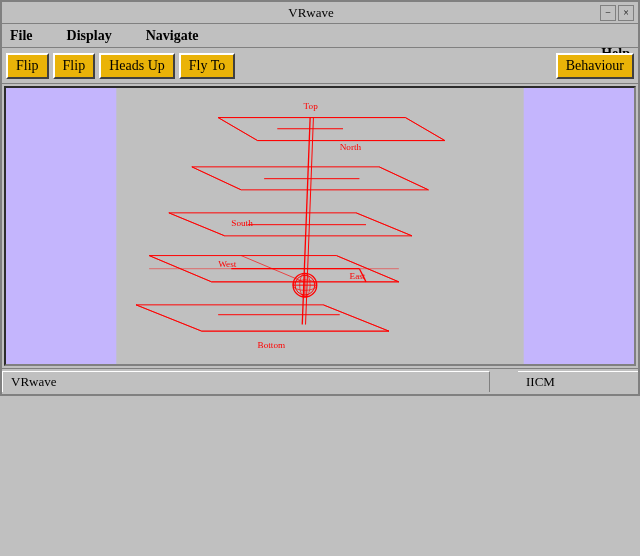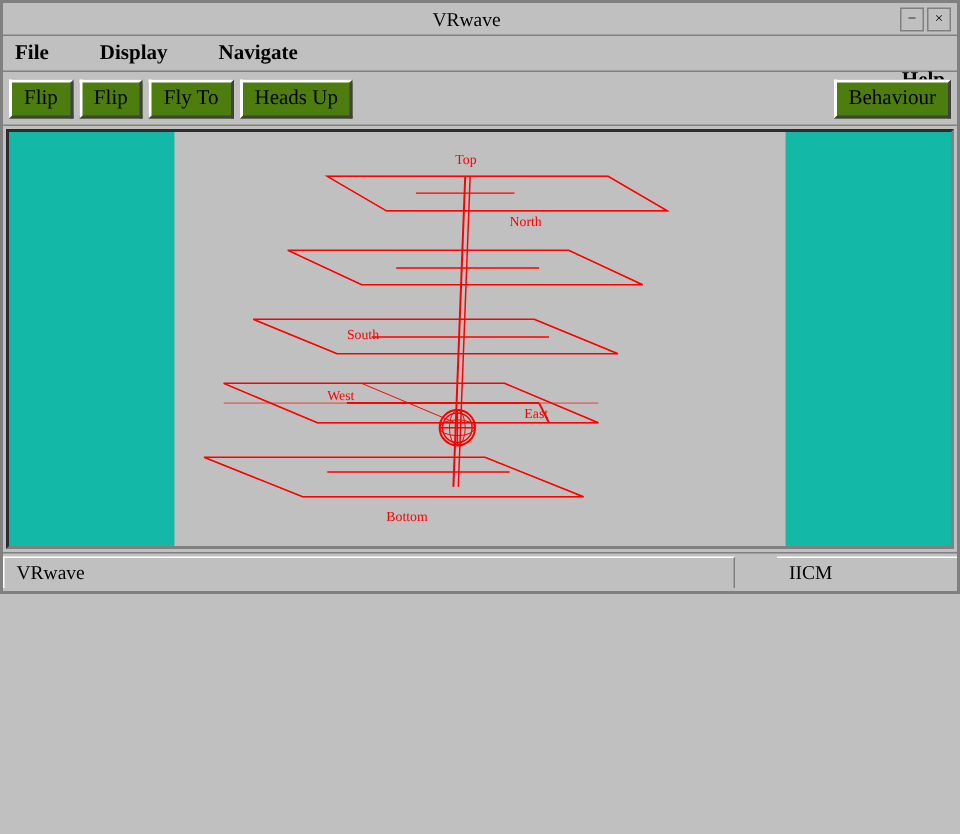--- a/index.html
+++ b/index.html
@@ -79,32 +79,32 @@
       gap: 4px;
     }
     .toolbar-right {
       margin-left: auto;
       display: flex;
       gap: 0px;
       align-items: flex-end;
     }
     .tool-btn {
       padding: 3px 8px;
-      background: #4d7c0f;
+      background: #eab308;
       border-top: 2px solid #ffffff;
       border-left: 2px solid #ffffff;
       border-right: 2px solid #404040;
       border-bottom: 2px solid #404040;
       font-size: 14px;
       cursor: pointer;
       font-family: 'Times New Roman', serif;
     }
     .main-content {
       flex: 1;
-      background: #14b8a6;
+      background: #c4b5fd;
       position: relative;
       overflow: hidden;
       border: 2px inset #808080;
       margin: 2px;
     }
     svg.scene {
       width: 100%;
       height: 100%;
     }
     .status-bar {
@@ -147,22 +147,22 @@
     <span class="menu-item">File</span>
     <span class="menu-item">Display</span>
     <span class="menu-item">Navigate</span>
     <span class="menu-item help-menu">Help</span>
   </div>
 
   <div class="toolbar">
     <div class="toolbar-left">
       <button class="tool-btn">Flip</button>
       <button class="tool-btn">Flip</button>
+      <button class="tool-btn">Heads Up</button>
       <button class="tool-btn">Fly To</button>
-      <button class="tool-btn">Heads Up</button>
     </div>
     <div class="toolbar-right">
       <button class="tool-btn">Behaviour</button>
     </div>
   </div>
 
   <div class="main-content">
     <svg class="scene" viewBox="0 0 620 420">
 
       <rect width="620" height="420" fill="#c0c0c0"></rect>

